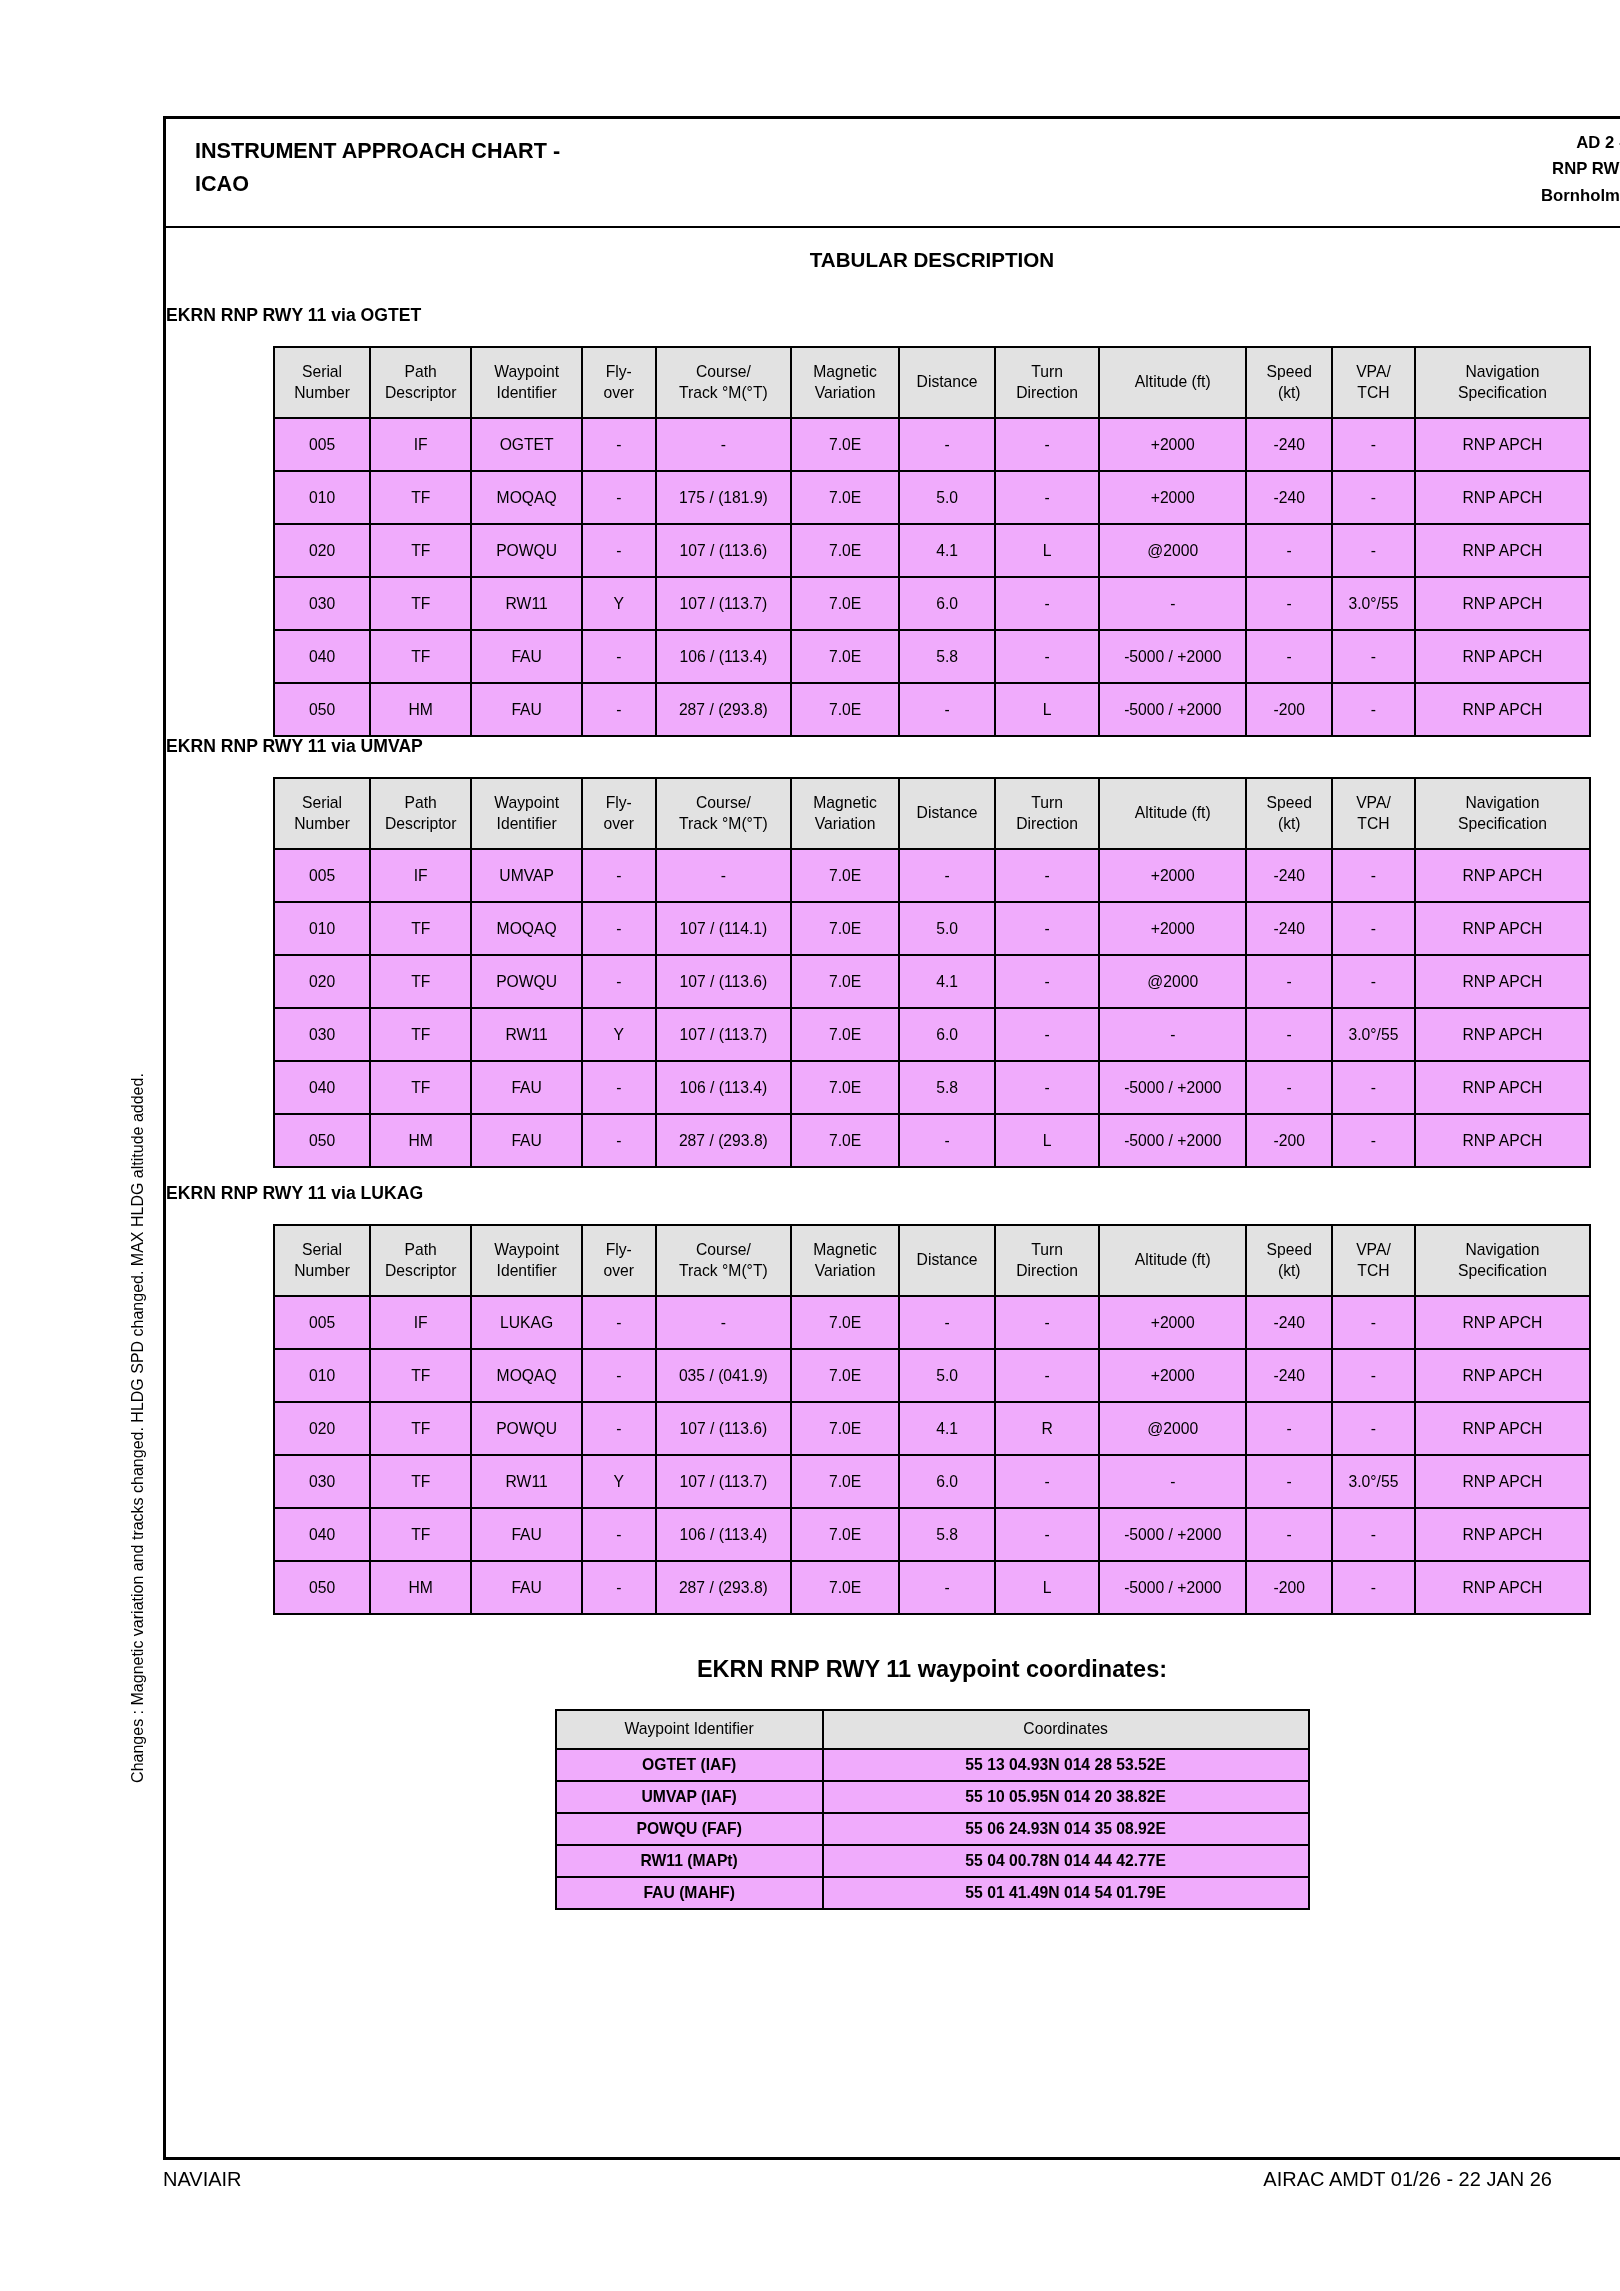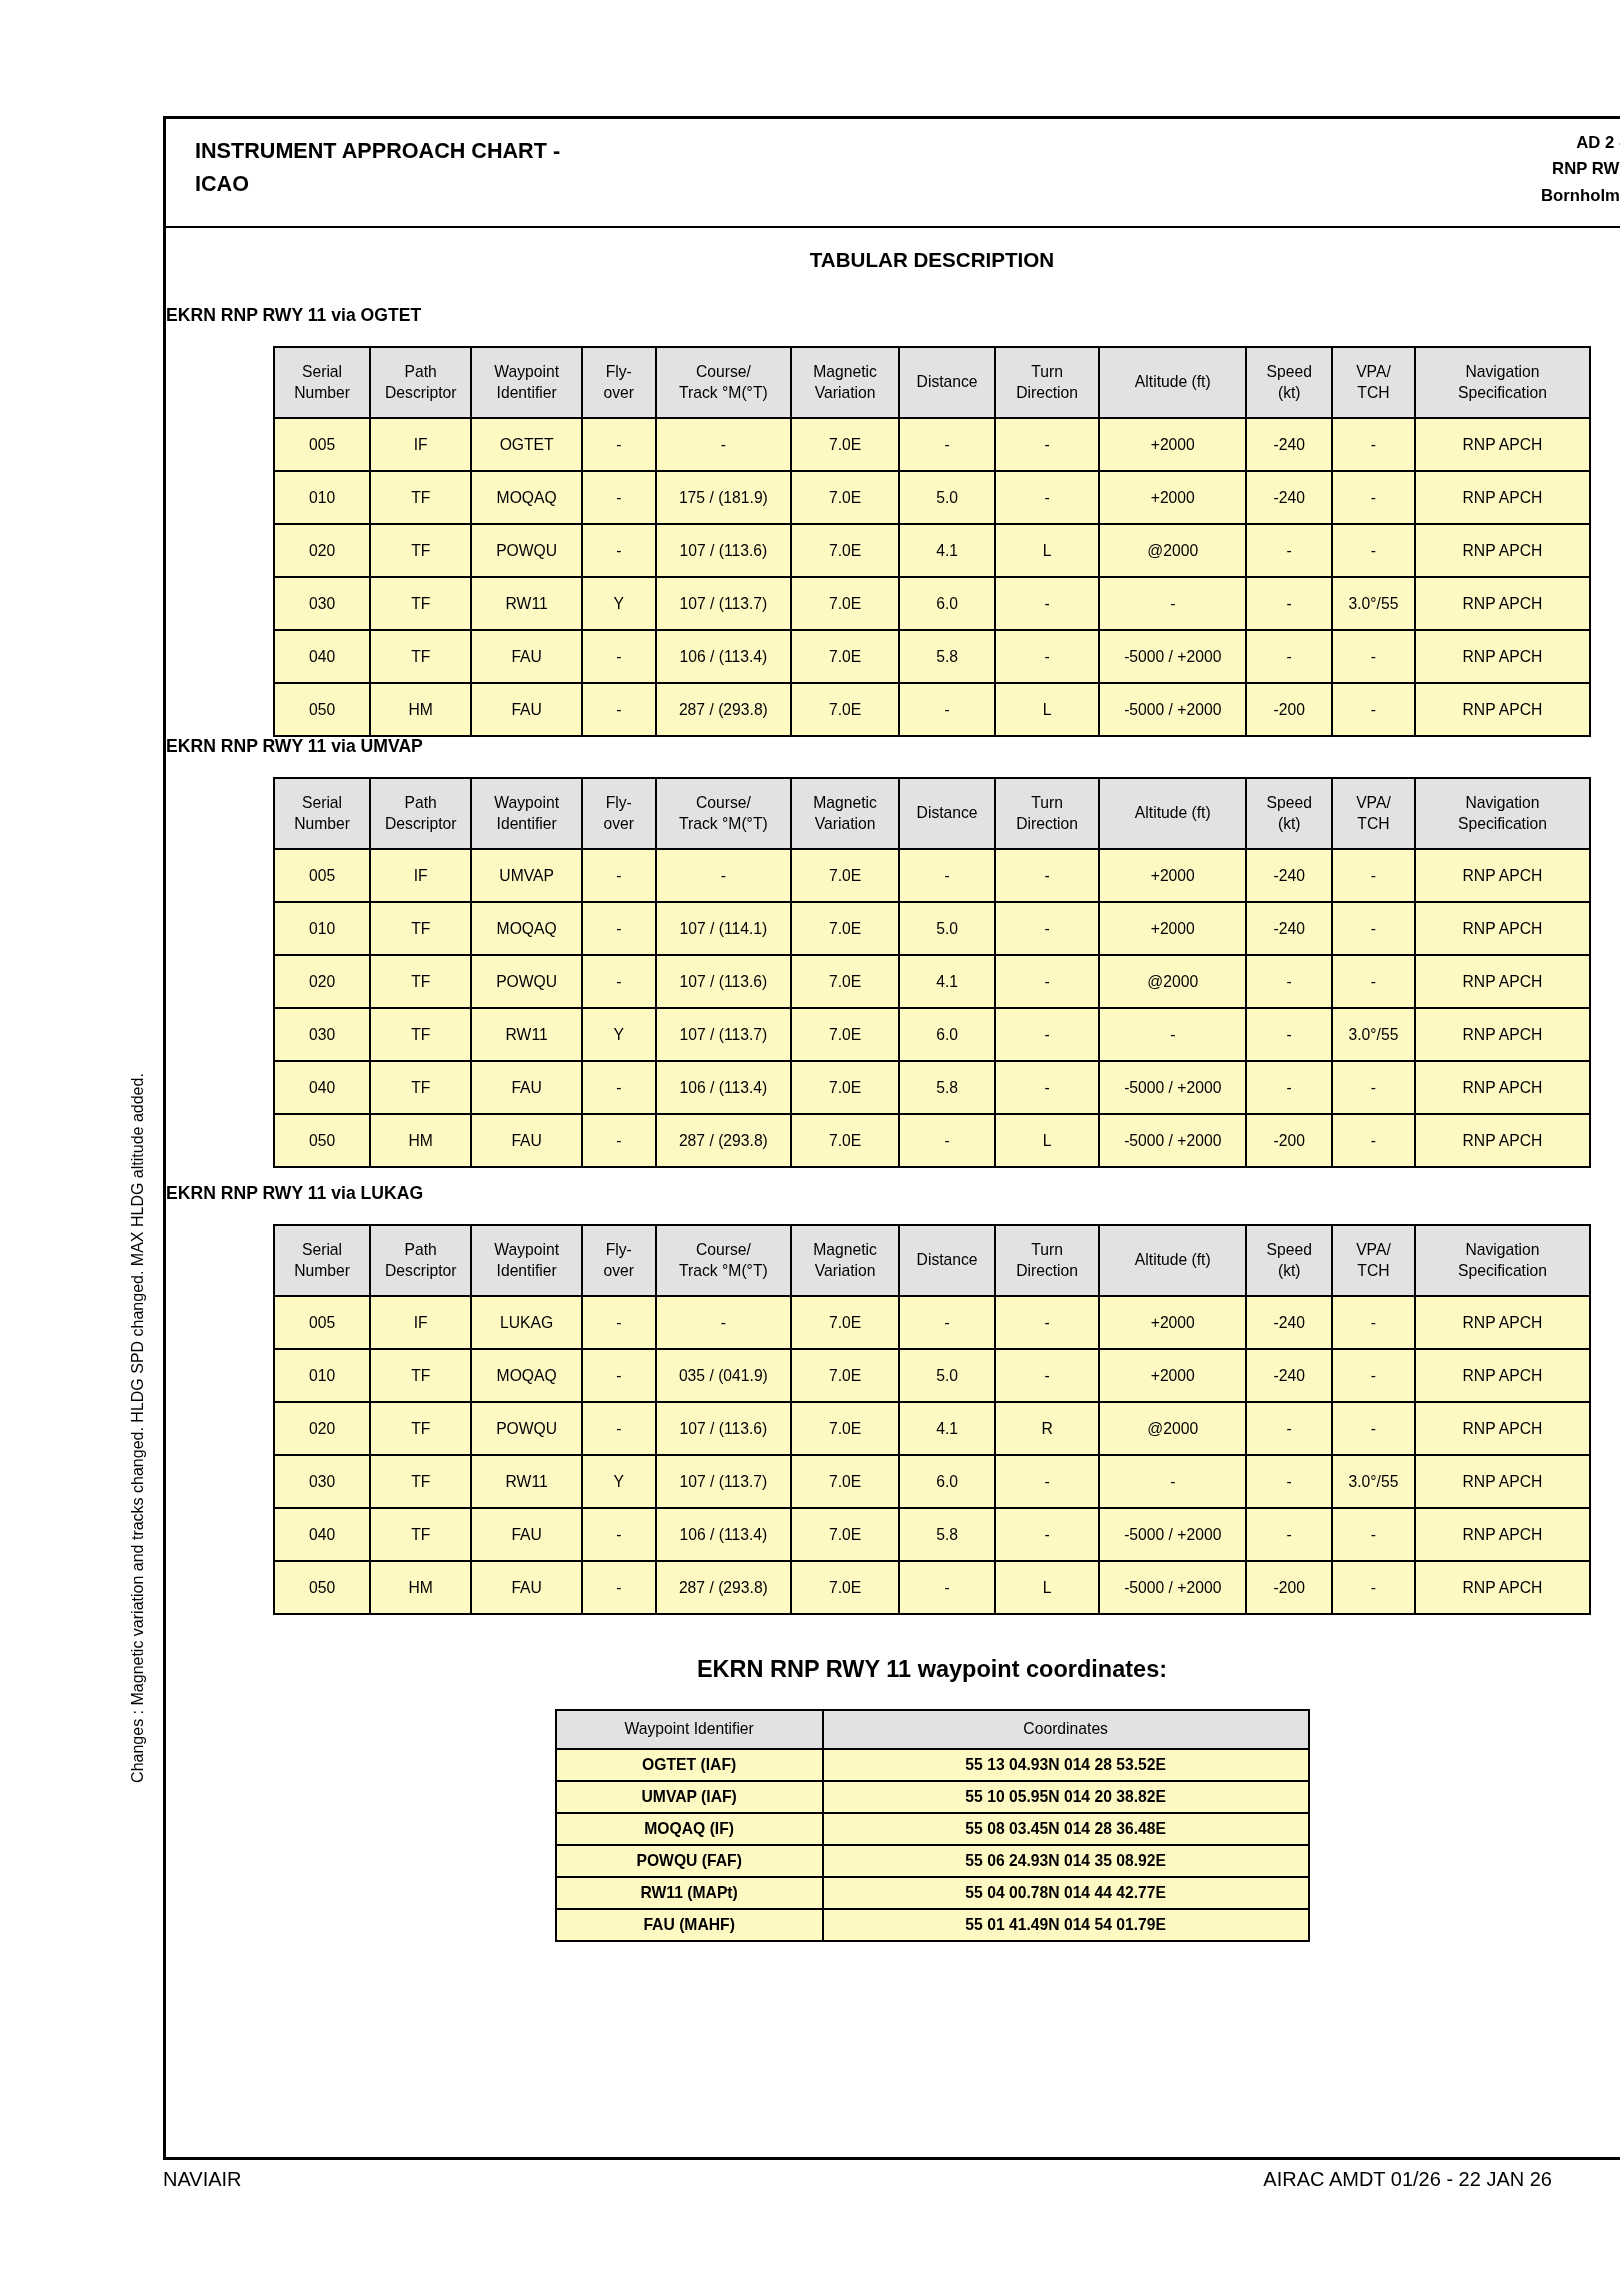--- a/index.html
+++ b/index.html
@@ -23,21 +23,21 @@
     position:absolute;left:0;top:129px;width:100%;text-align:center;
     font-size:20.6px;font-weight:bold;
   }
   .route{position:absolute;left:0;width:100%;}
   .route-1{top:186px;}
   .route-2{top:617px;}
   .route-3{top:1051px;margin-top:13px;}
   .route h3{
     margin:0 0 19.6px 0;text-align:left;font-size:17.6px;font-weight:bold;line-height:21.6px;
   }
-  table{border-collapse:collapse;background:#fef9c3;}
+  table{border-collapse:collapse;background:#f0abfc;}
   .route table{width:1318px;margin:0 auto;table-layout:fixed;}
   .route table,.coords table{border:2.9px solid #000;}
   th,td{border:2px solid #000;text-align:center;vertical-align:middle;padding:0 2.9px;
     font-size:15.7px;font-weight:normal;overflow:hidden;}
   thead th{background:#e2e2e2;white-space:pre-line;line-height:20.6px;border-bottom:2.9px solid #000;}
   .route thead th{height:69px;}
   .route tbody td{height:51px;}
   .coords{position:absolute;left:0;top:1537px;width:100%;}
   .coords h2{margin:0 0 25.5px 0;text-align:center;font-size:23.5px;font-weight:bold;}
   .coords table{width:755px;margin:0 auto;table-layout:fixed;}
@@ -488,24 +488,20 @@
           <tbody>
             <tr>
               <td>OGTET (IAF)</td>
               <td>55 13 04.93N 014 28 53.52E</td>
             </tr>
             <tr>
               <td>UMVAP (IAF)</td>
               <td>55 10 05.95N 014 20 38.82E</td>
             </tr>
             <tr>
-              <td>MOQAQ (IF)</td>
-              <td>55 08 03.45N 014 28 36.48E</td>
-            </tr>
-            <tr>
               <td>POWQU (FAF)</td>
               <td>55 06 24.93N 014 35 08.92E</td>
             </tr>
             <tr>
               <td>RW11 (MAPt)</td>
               <td>55 04 00.78N 014 44 42.77E</td>
             </tr>
             <tr>
               <td>FAU (MAHF)</td>
               <td>55 01 41.49N 014 54 01.79E</td>

